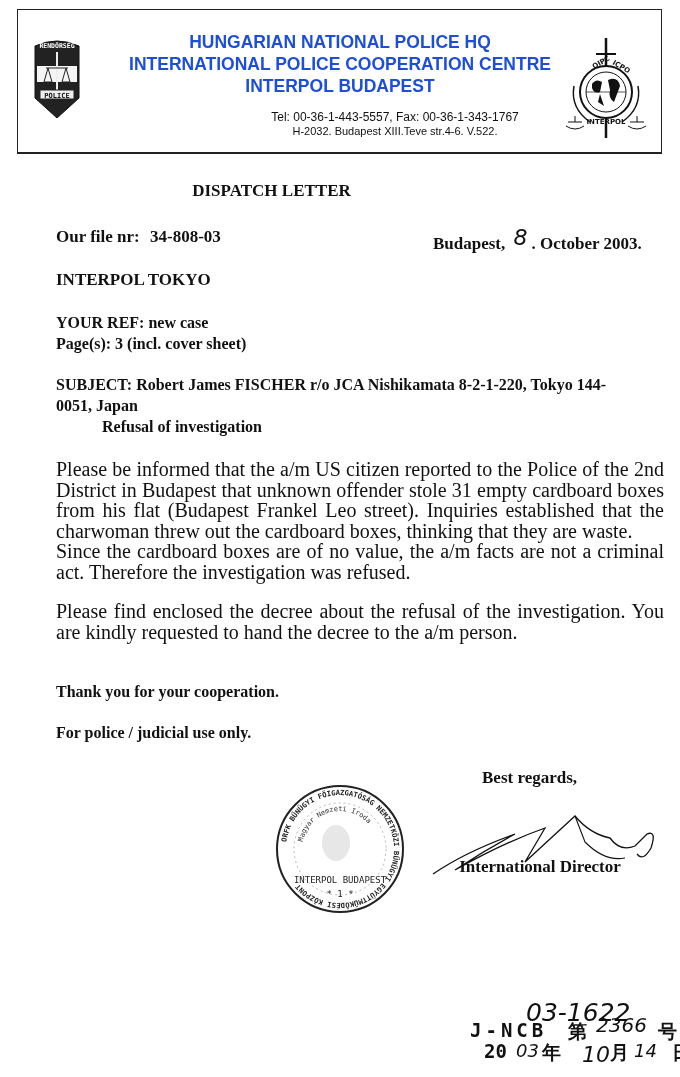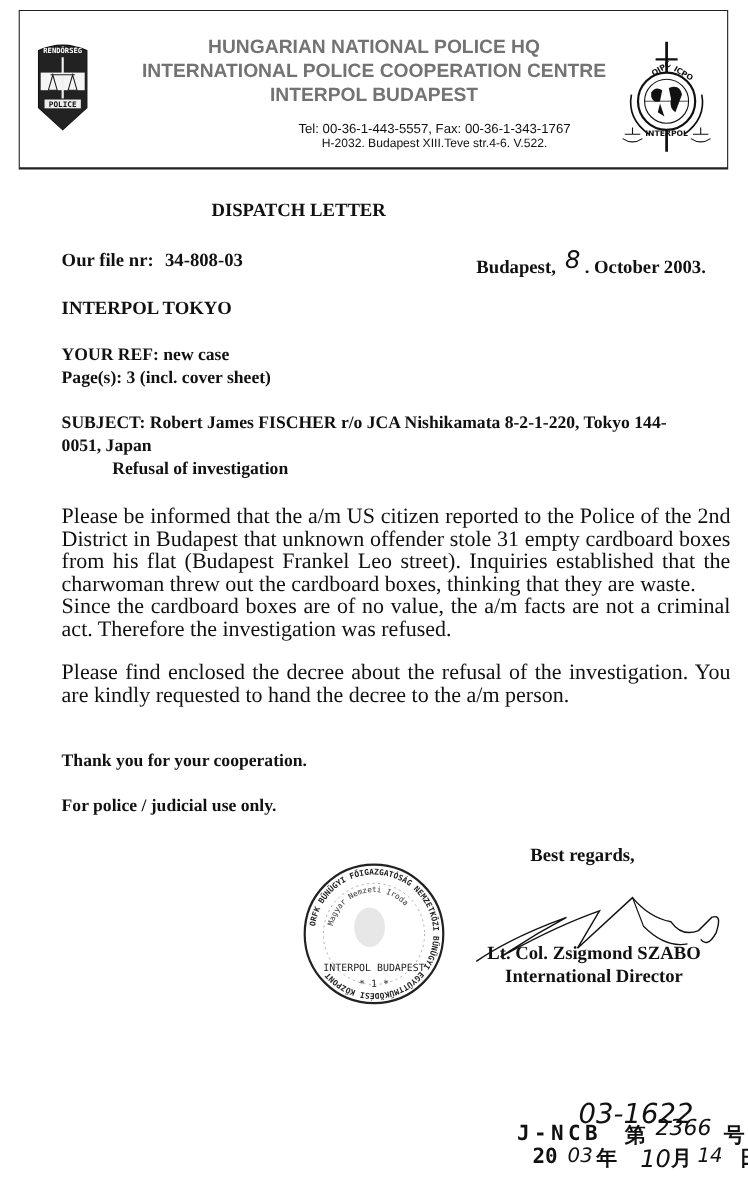--- a/index.html
+++ b/index.html
@@ -8,21 +8,21 @@
       color: #111111;
       font-family: "Liberation Serif", serif;
     }
     .abs { position: absolute; }
     .header-box {
       left: 17px; top: 9px; width: 645px; height: 145px;
       border: 1.5px solid #222; border-bottom-width: 2.5px; box-sizing: border-box;
     }
     .hdr-line {
       left: 100px; width: 480px; text-align: center;
-      font-family: "Liberation Sans", sans-serif; font-weight: bold; color: #737373;
+      font-family: "Liberation Sans", sans-serif; font-weight: bold; color: #1d4ed8;
     }
     .hdr-title { font-size: 17.5px; }
     .hdr-small {
       font-family: "Liberation Sans", sans-serif; font-weight: normal; text-align: center;
       left: 100px; width: 480px; font-size: 12px;
     }
     .bold { font-weight: bold; }
     .body-text {
       font-size: 20px; line-height: 20.5px; text-align: justify;
       left: 56px; width: 608px;
@@ -120,21 +120,20 @@
   <text x="66" y="100" font-size="9" text-anchor="middle" fill="#222" font-family="DejaVu Sans Mono, monospace">INTERPOL BUDAPEST</text>
   <text x="66" y="114" font-size="9" text-anchor="middle" fill="#222" font-family="DejaVu Sans Mono, monospace">* 1 *</text>
 </svg>
 
 <svg class="abs" style="left:425px;top:812px;" width="240" height="70" viewBox="0 0 240 70">
   <path d="M8 62 Q40 40 90 22 Q60 38 30 58 Q80 30 120 16 L100 50 L150 4 Q165 22 185 26 Q195 40 210 34 L222 22 Q232 18 226 36 Q218 50 212 42" fill="none" stroke="#111" stroke-width="1.3"></path>
   <path d="M150 4 L160 30 Q180 50 200 46" fill="none" stroke="#111" stroke-width="1.1"></path>
 </svg>
 
 <div class="abs sig-block" style="top:856px;left:420px;width:240px;">
-  <div>Lt. Col. Zsigmond SZABO</div>
   <div>International Director</div>
 </div>
 
 <div class="abs hw" style="top:998px;left:526px;font-size:25px;">03-1622</div>
 <div class="abs" style="top:1019px;left:470px;width:210px;height:24px;font-size:19px;">
   <span class="abs stamp-text" style="left:0;top:0;letter-spacing:4px;">J-NCB</span>
   <span class="abs stamp-text" style="left:98px;top:0;">第</span>
   <span class="abs hw" style="left:126px;top:-6px;font-size:20px;">2366</span>
   <span class="abs stamp-text" style="left:188px;top:0;">号</span>
 </div>

